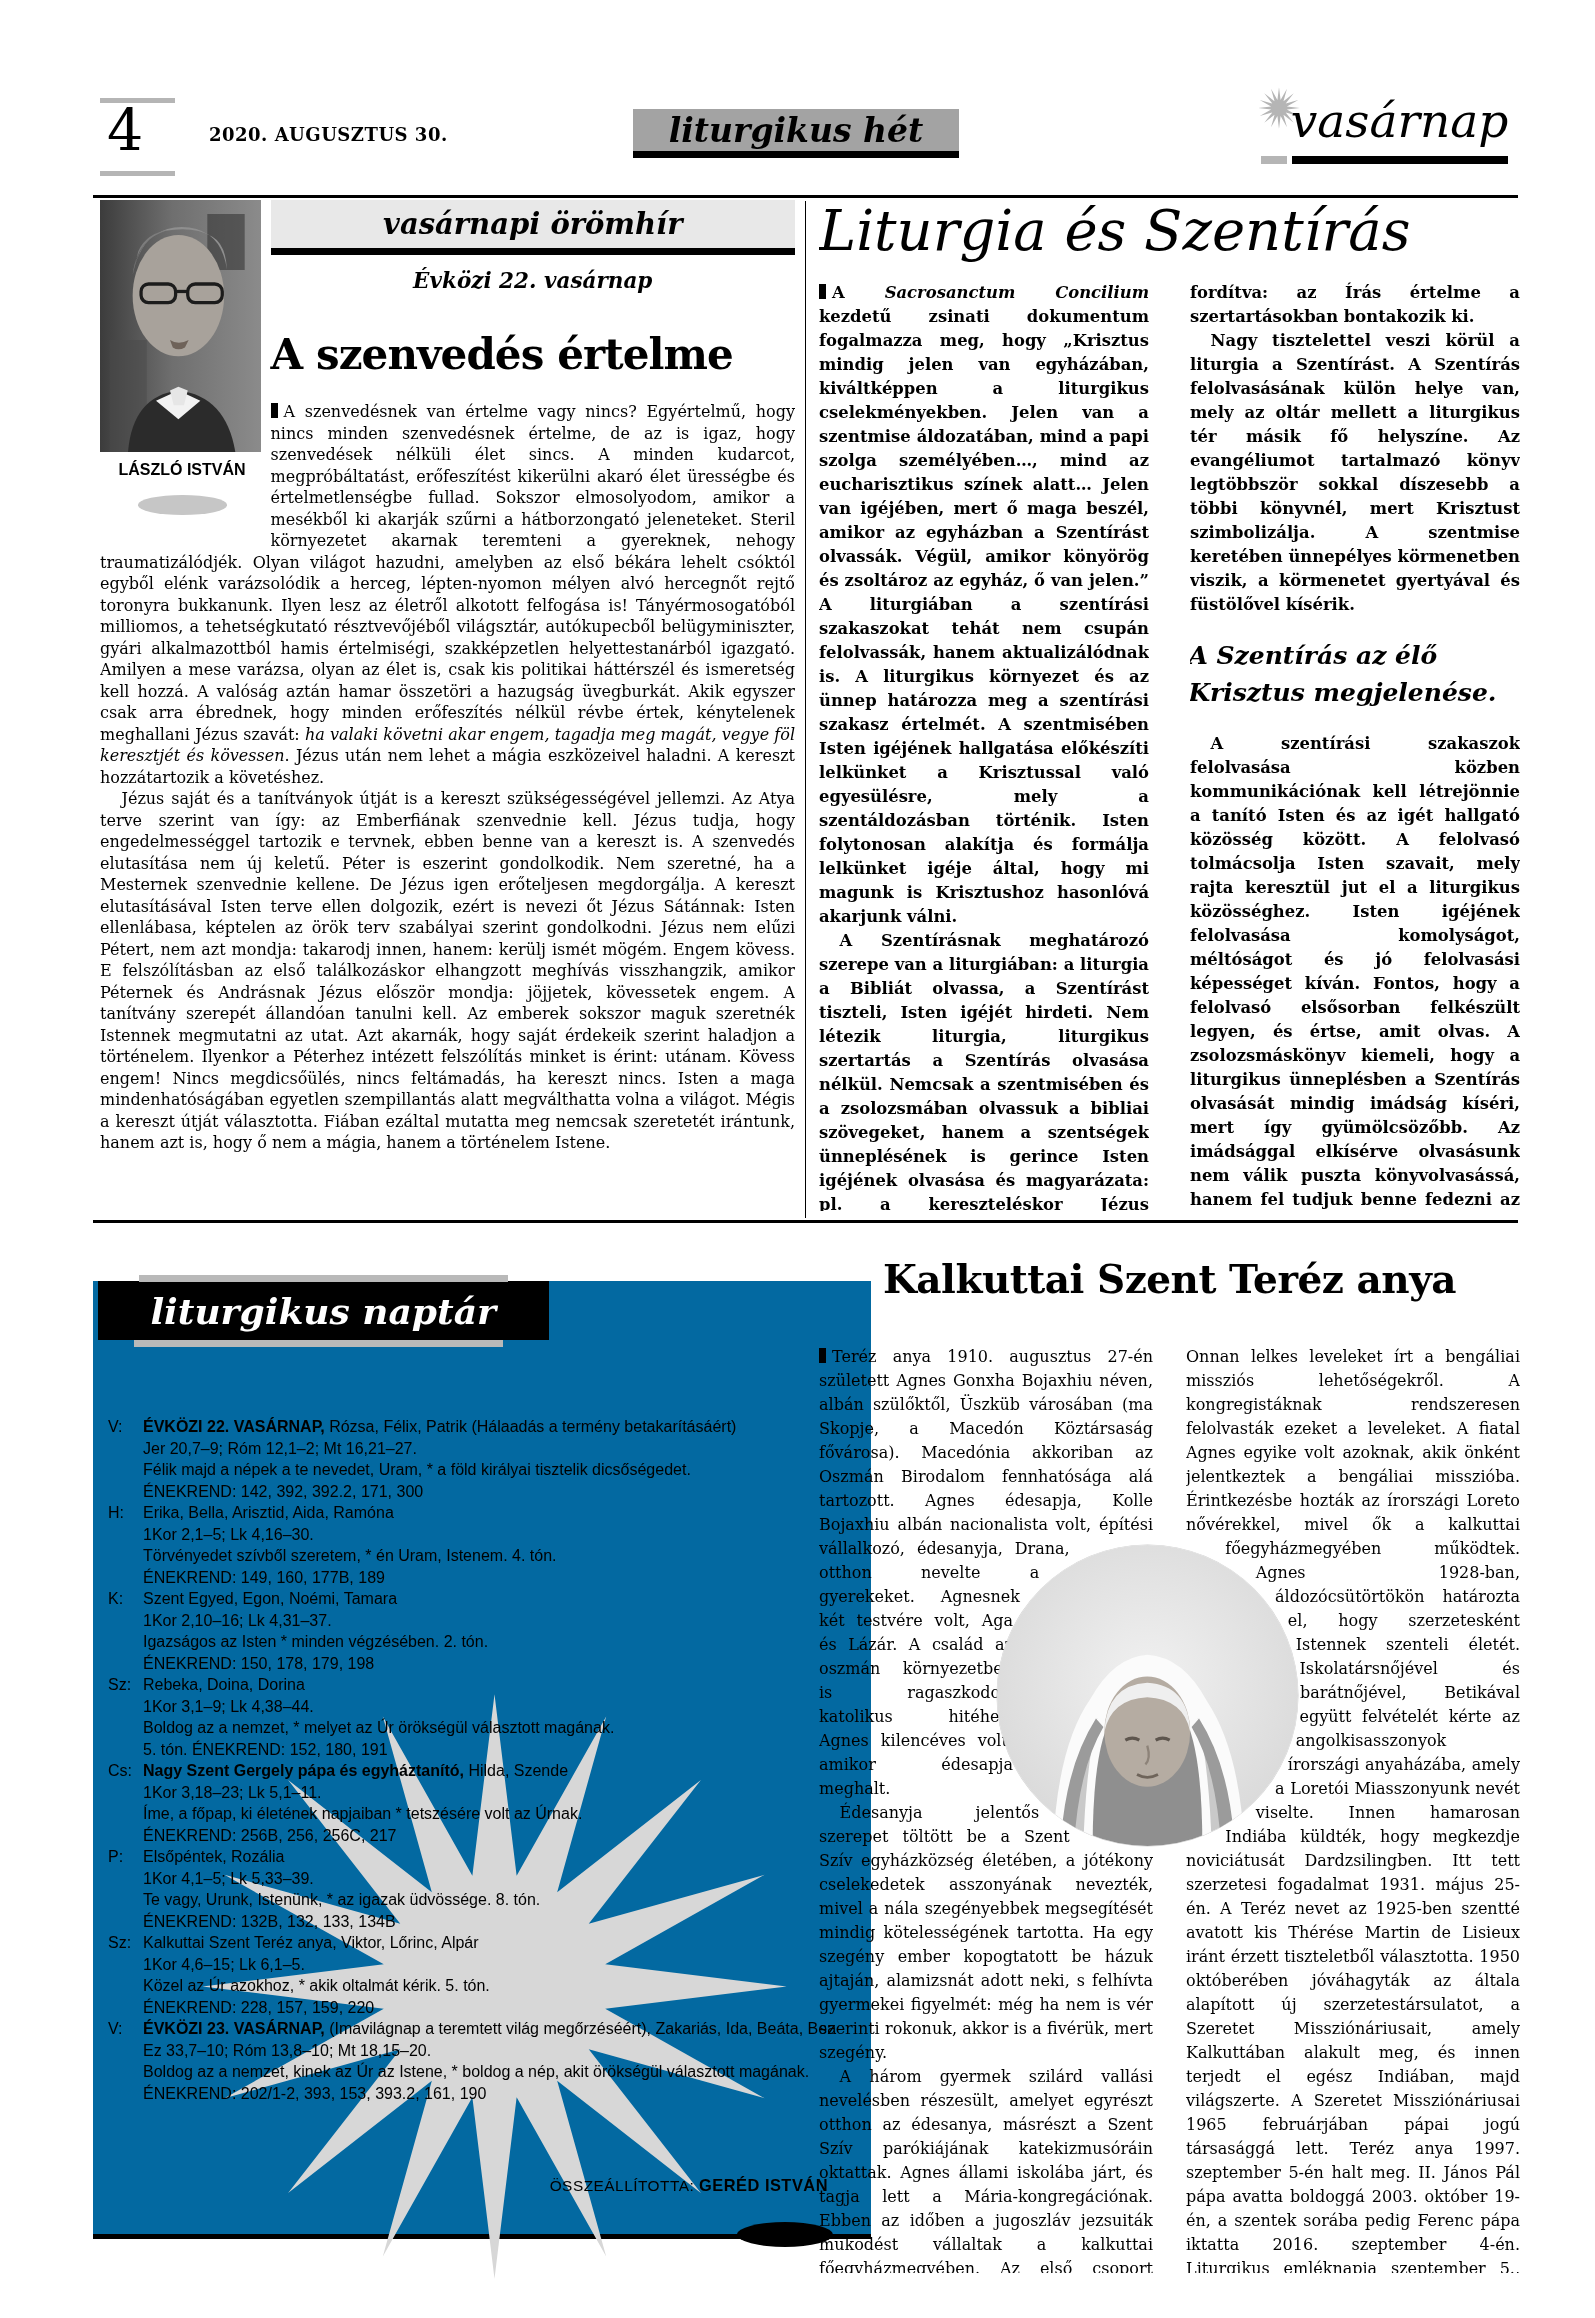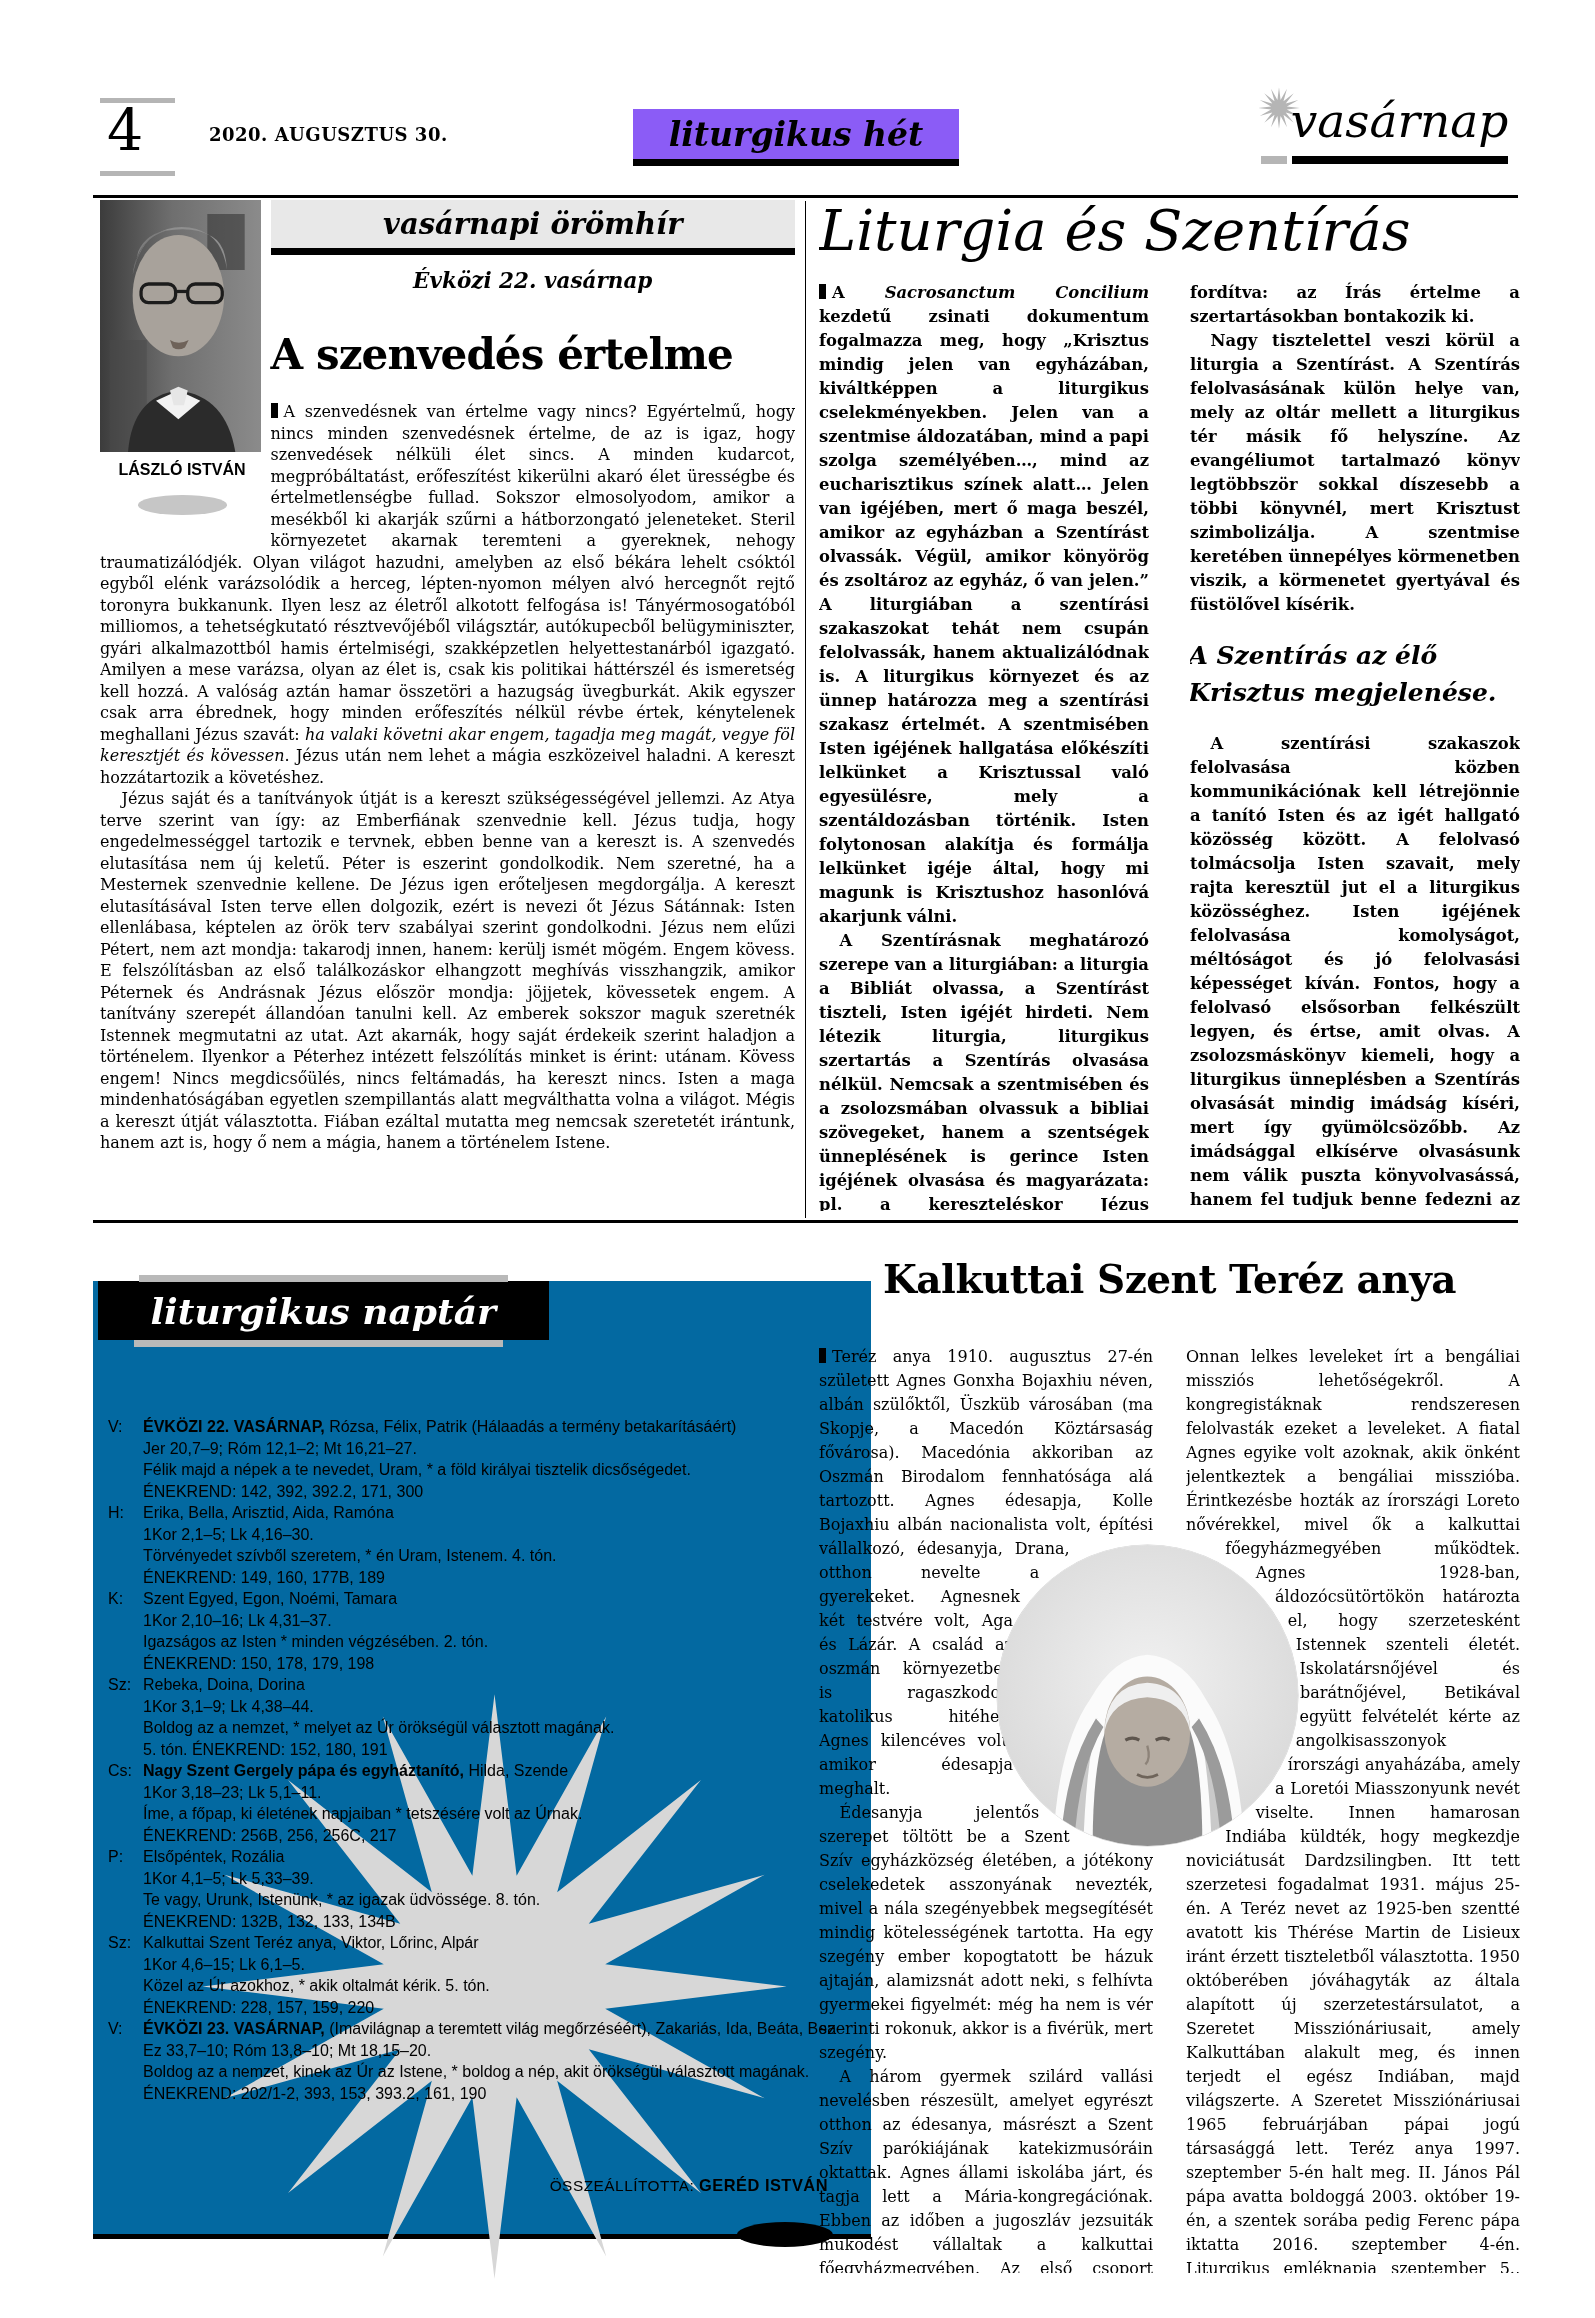--- a/index.html
+++ b/index.html
@@ -5,21 +5,21 @@
   * { box-sizing: border-box; margin: 0; padding: 0; }
   html,body { background:#888; }
   .page {
     position: relative; width: 1595px; height: 2319px; background: #ffffff;
     font-family: "DejaVu Serif", serif; color: #000; overflow: hidden;
   }
   
   .hdr-bar { position:absolute; background:#b5b5b5; }
   .hdr-num { position:absolute; left:107px; top:102px; font-size:57px; line-height:1; font-family:"DejaVu Serif",serif; }
   .hdr-date { position:absolute; left:209px; top:124px; font-size:18px; font-weight:bold; letter-spacing:0.5px; font-family:"DejaVu Serif",serif;text-align:right; }
-  .hdr-section-box { position:absolute; left:633px; top:109px; width:326px; height:57px; background:#8b5cf6;
+  .hdr-section-box { position:absolute; left:633px; top:109px; width:326px; height:49px; background:#a3a3a3;
     border-bottom:7px solid #000; display:flex; align-items:center; justify-content:center;text-align:right; }
   .hdr-section-box span { font-style:italic; font-weight:bold; font-size:33px; }
   .brand { position:absolute; left:1257px; top:92px; width:255px; height:75px;text-align:right; }
   .brand-text { position:absolute; right:3.7px; top:4.7px; font-style:italic; font-size:47px; line-height:1; font-family:"DejaVu Serif",serif; }
   .brand-underline-gray { position:absolute; left:3.7px; top:64px; width:26px; height:7.5px; background:#b5b5b5; }
   .brand-underline { position:absolute; left:35px; top:64px; width:216px; height:7.5px; background:#000; }
   .brand-star { position:absolute; left:0.9px; top:-4.7px; width:42px; height:42px; }
   .hdr-rule { position:absolute; left:93px; top:195px; width:1425px; height:3.3px; background:#000; }
   .vrule { position:absolute; left:805px; top:201px; width:1.4px; height:1017px; background:#000; }
   .mid-rule { position:absolute; left:93px; top:1220px; width:1425px; height:3.3px; background:#000; }

